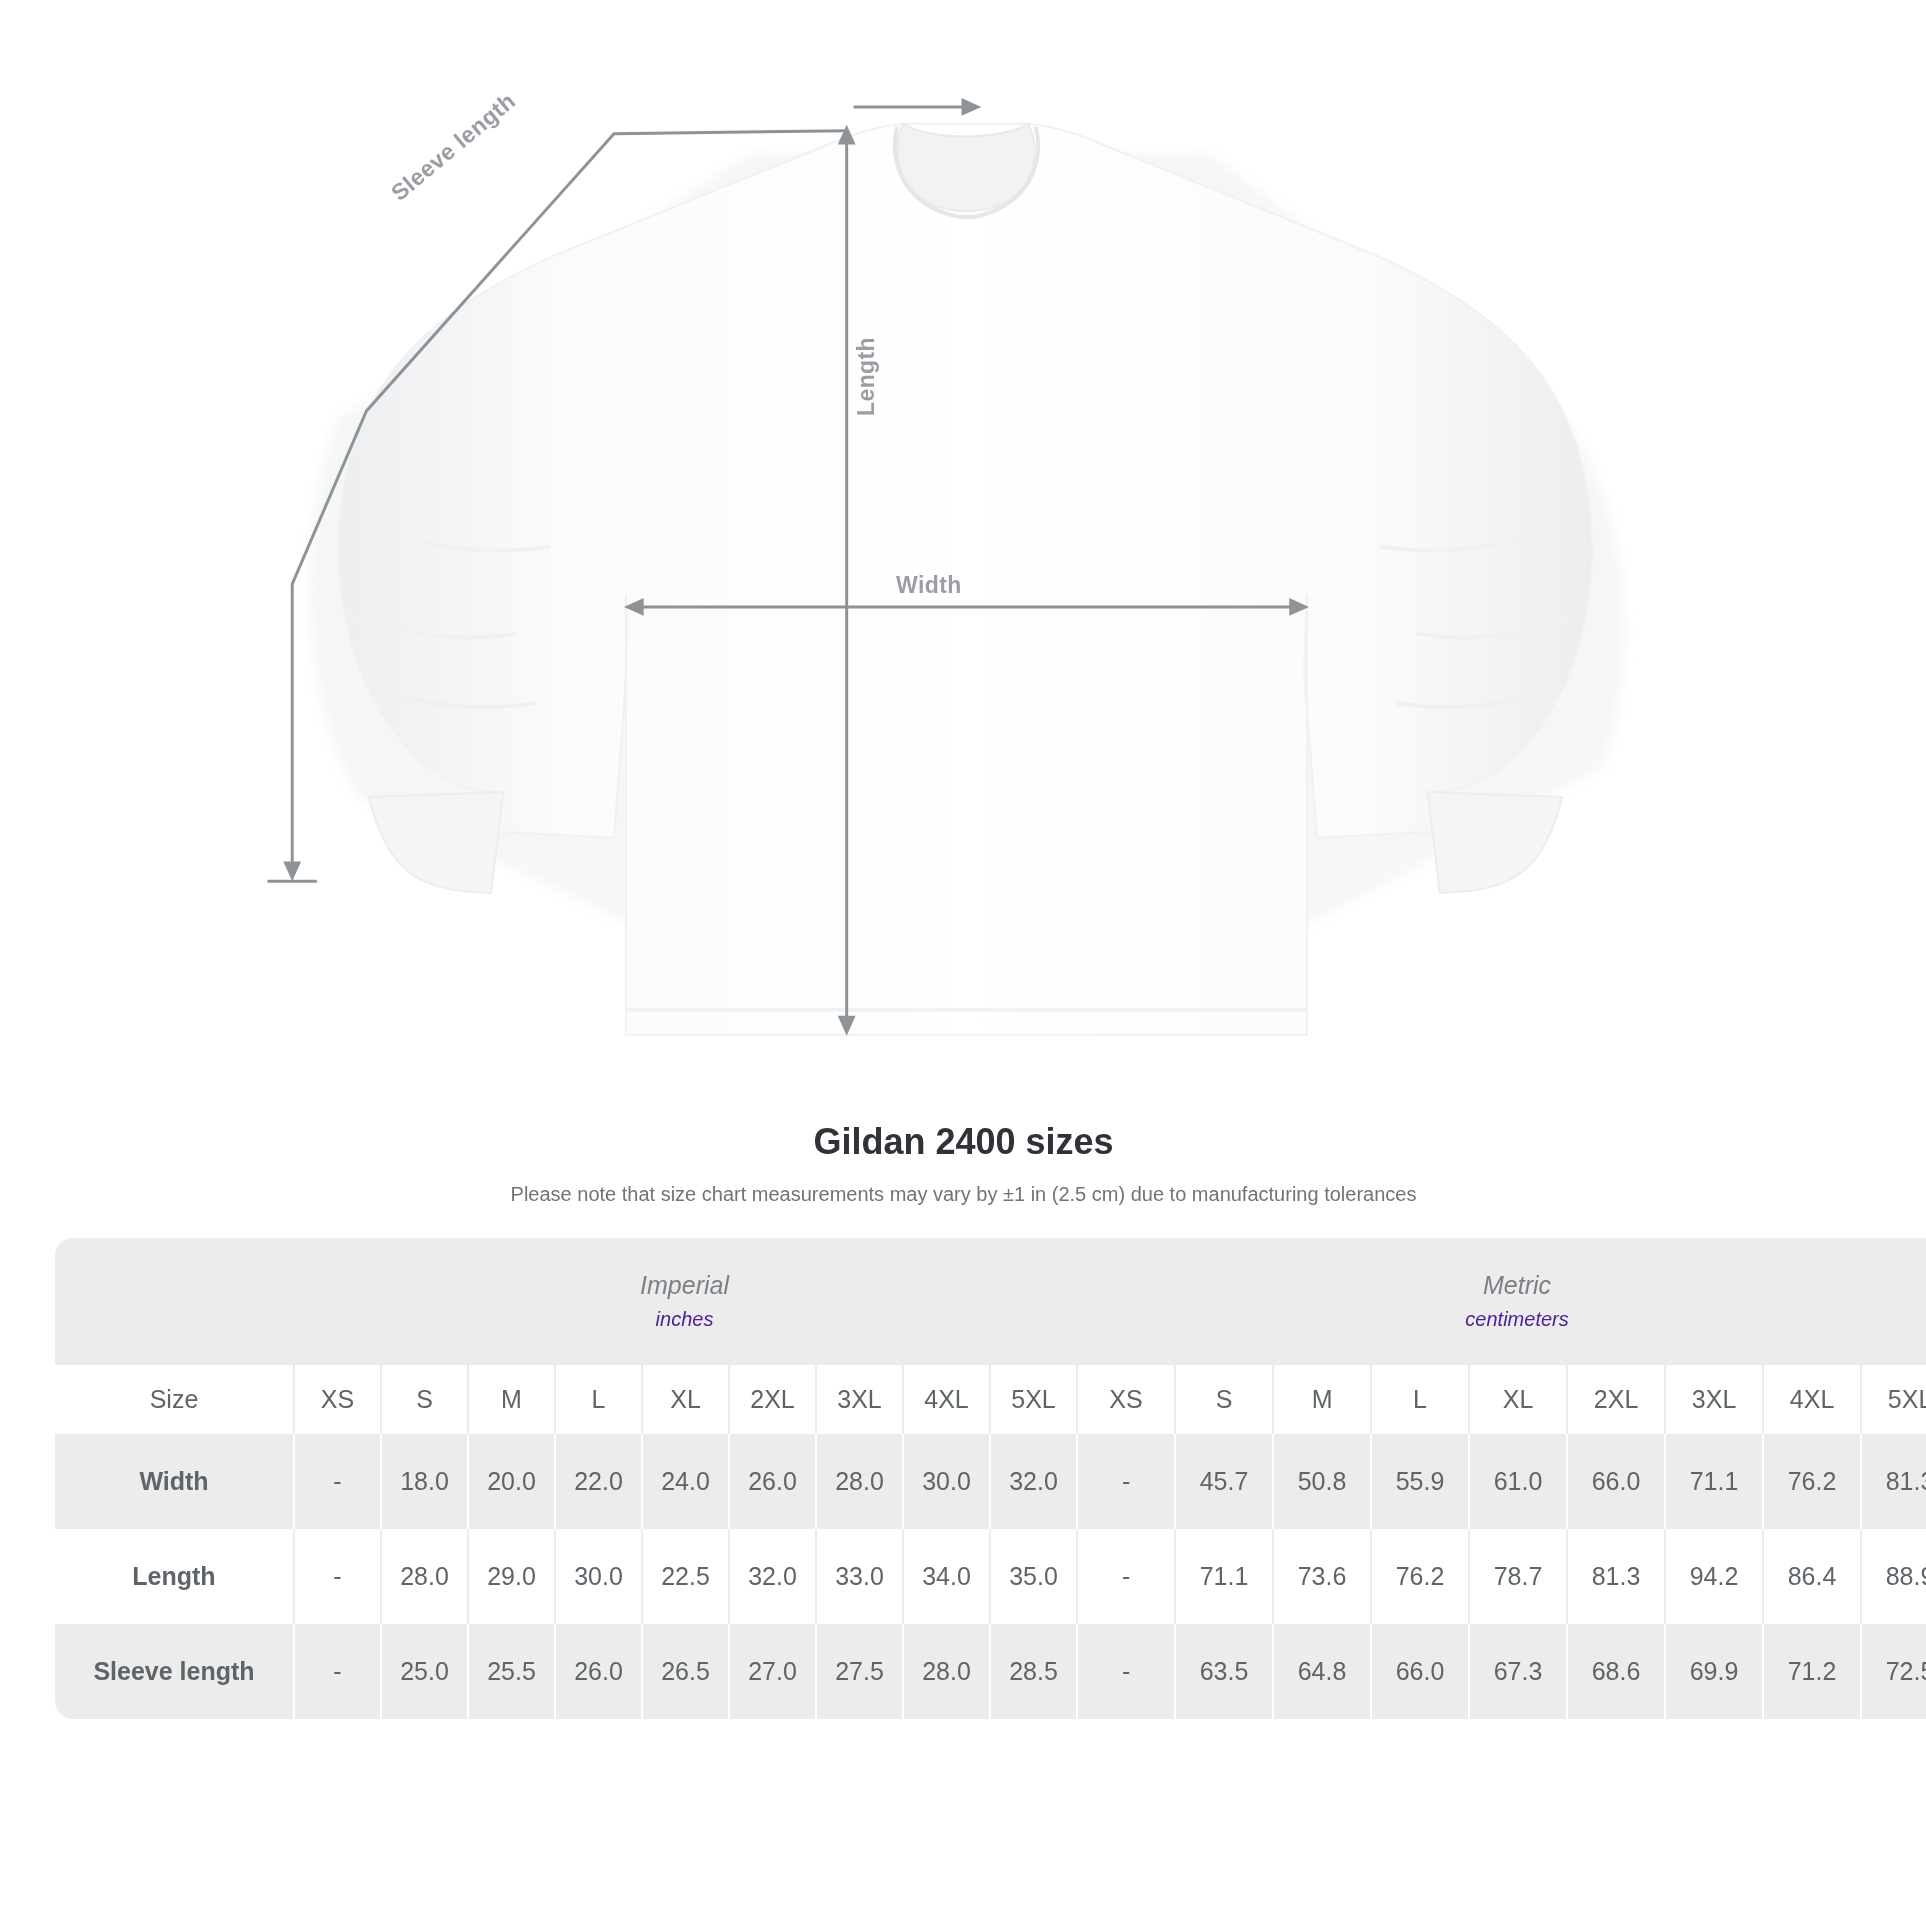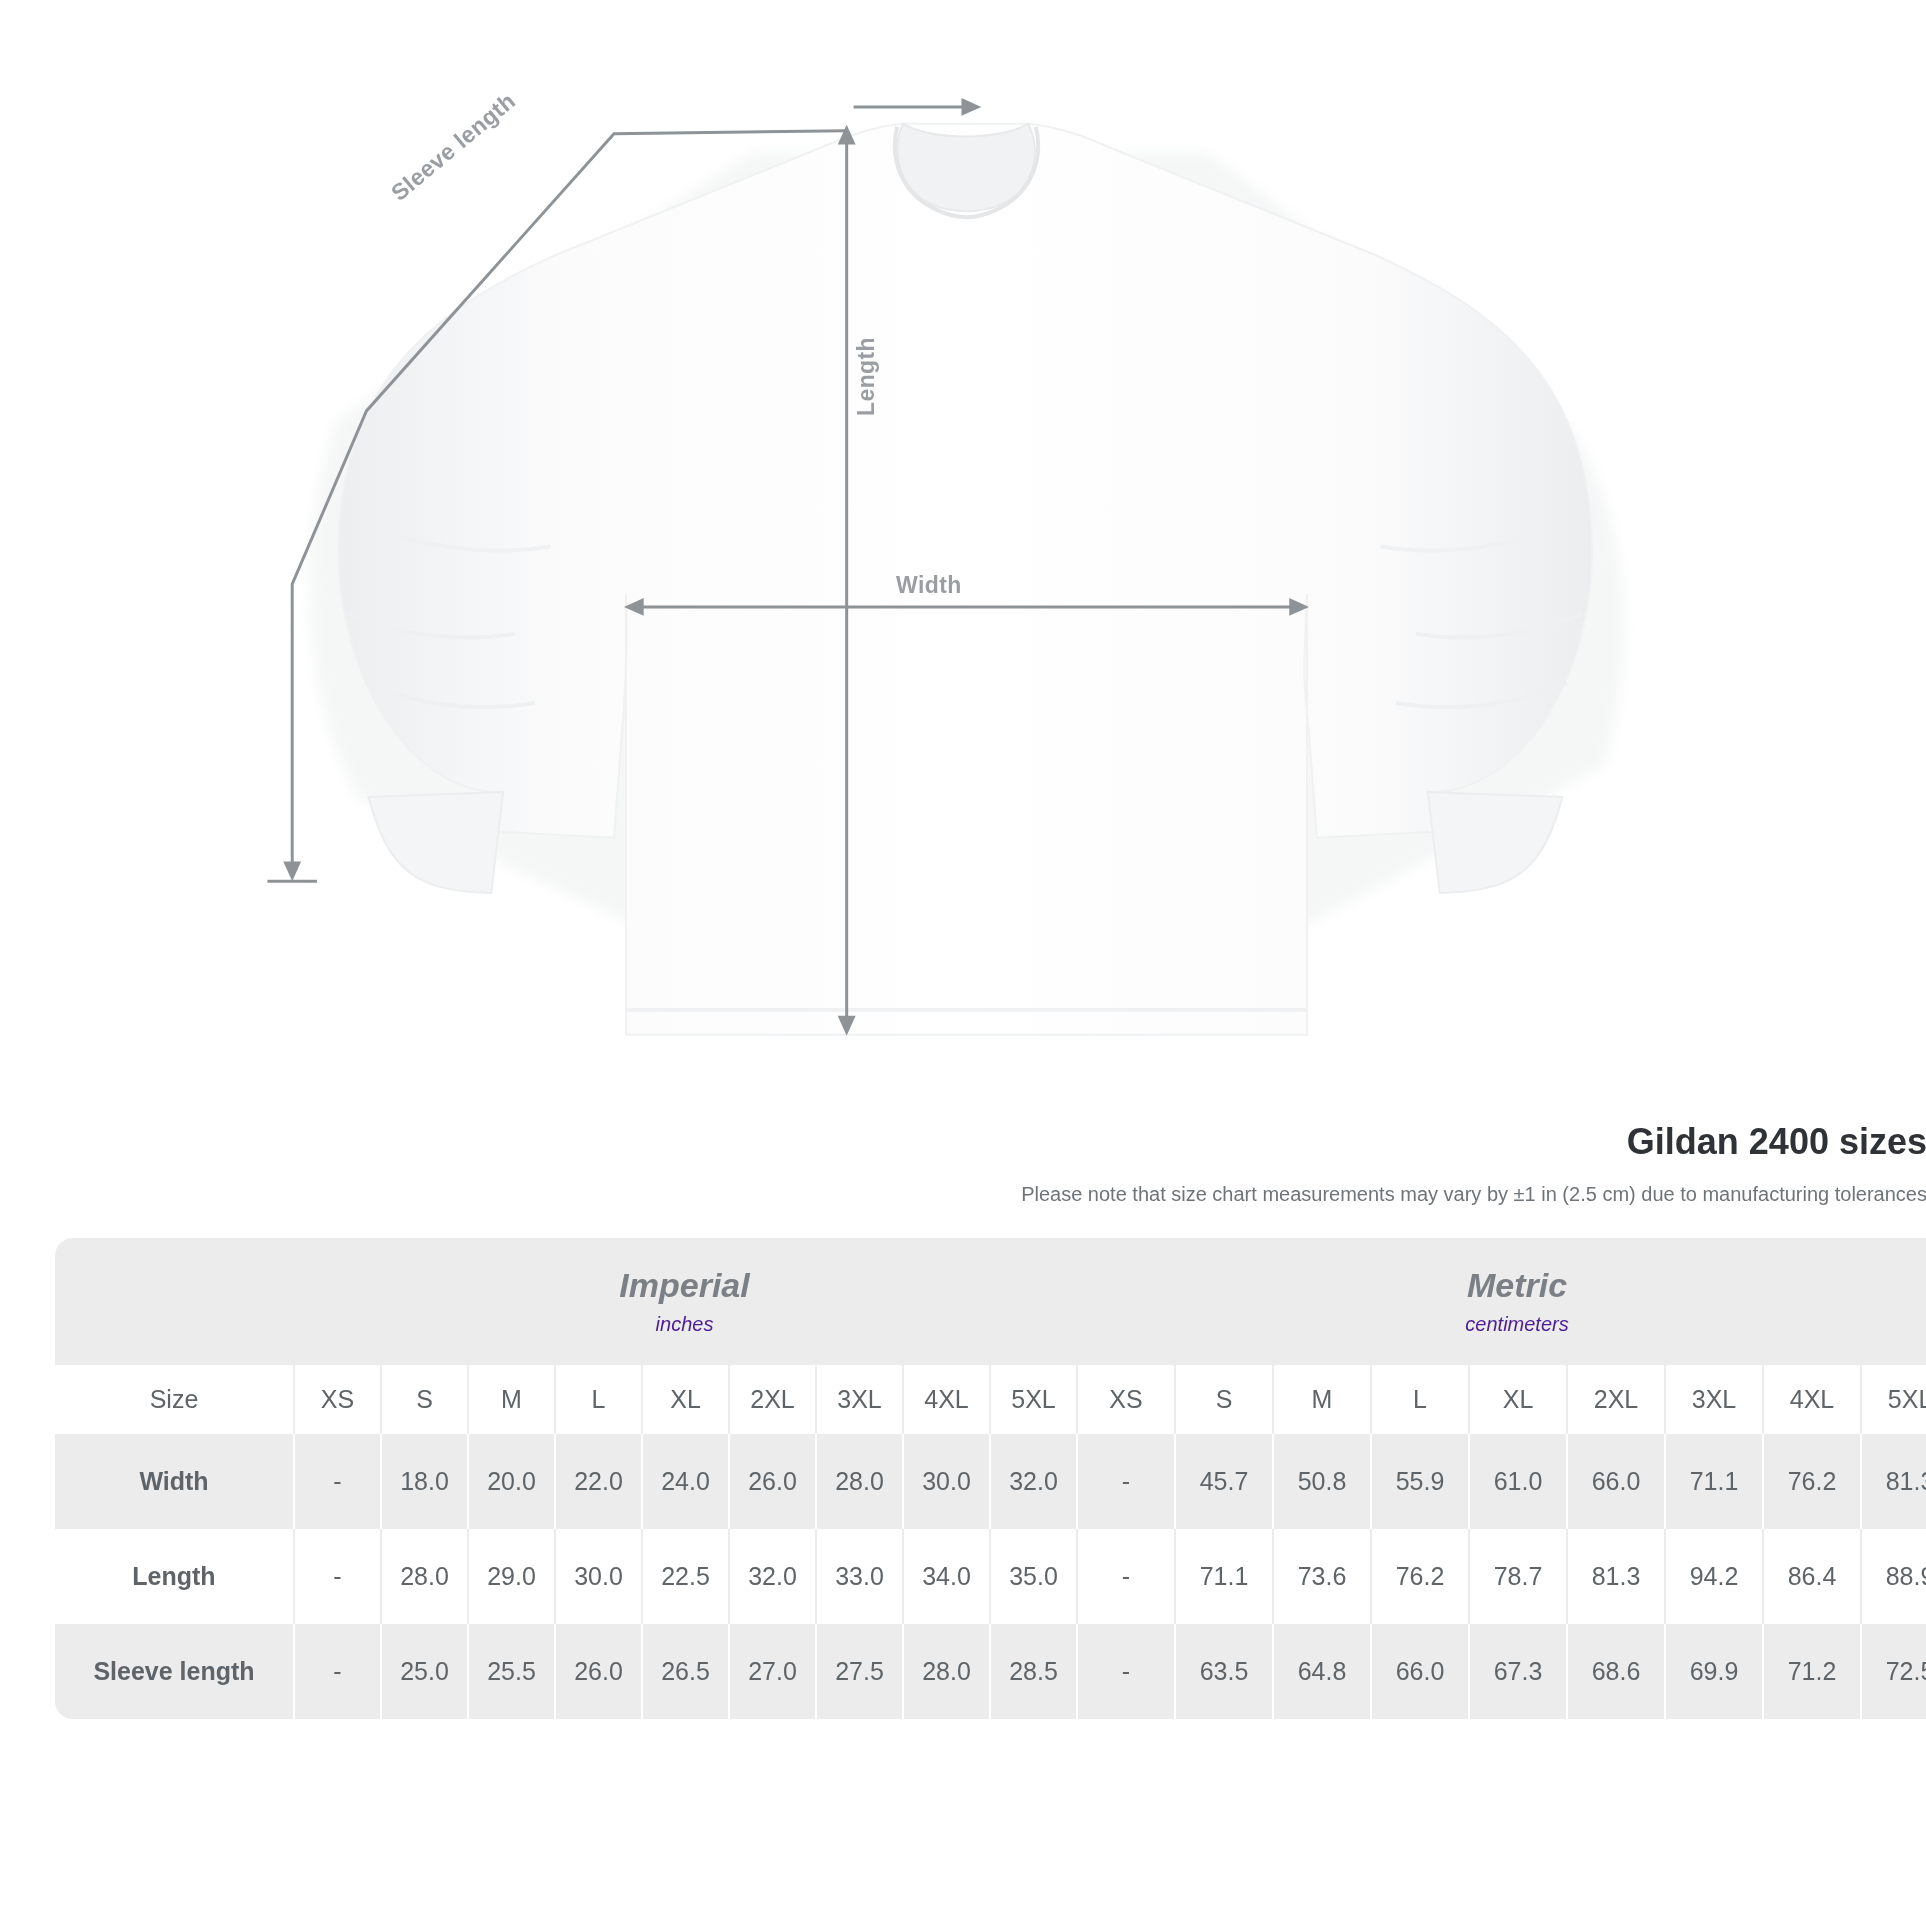--- a/index.html
+++ b/index.html
@@ -52,21 +52,21 @@
   .lbl-sleeve {
     left: 386px;
     top: 186px;
     font-size: 23px;
     transform: rotate(-40deg);
     transform-origin: left top;
   }
 
   
   .title-block {
-    text-align: right;
+    text-align: center;
     margin-top: 22px;
   }
   .chart-title {
     font-size: 36px;
     font-weight: bold;
     color: #2f3337;
     margin: 0;
   }
   .chart-note {
     font-size: 20px;
@@ -97,22 +97,22 @@
     background: #ececec;
     height: 127px;
   }
   .unit-row td.blank-left {
     border-top-left-radius: 18px;
   }
   .unit-row td.blank-right {
     border-top-right-radius: 18px;
   }
   .unit-name {
-    font-size: 34px;
-    font-weight: bold;
+    font-size: 25px;
+    font-weight: normal;
     font-style: italic;
     color: #7a8085;
     line-height: 1.1;
   }
   .unit-sub {
     font-size: 20px;
     font-style: italic;
     color: #4c1d95;
     margin-top: 8px;
   }

